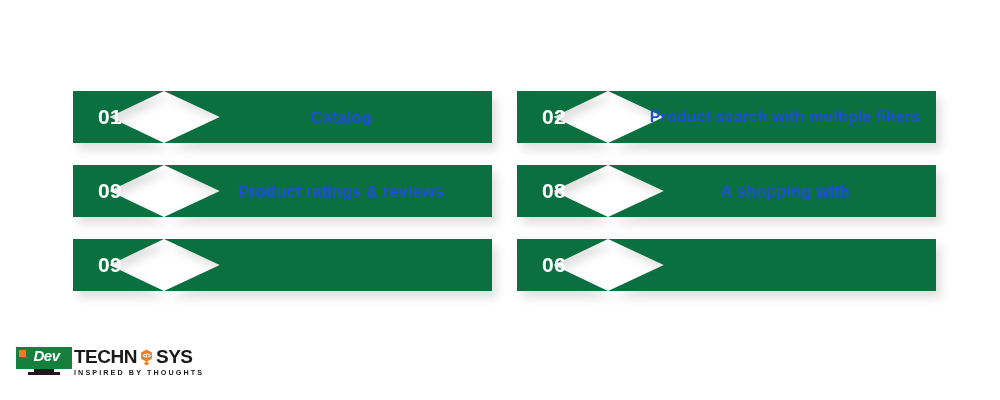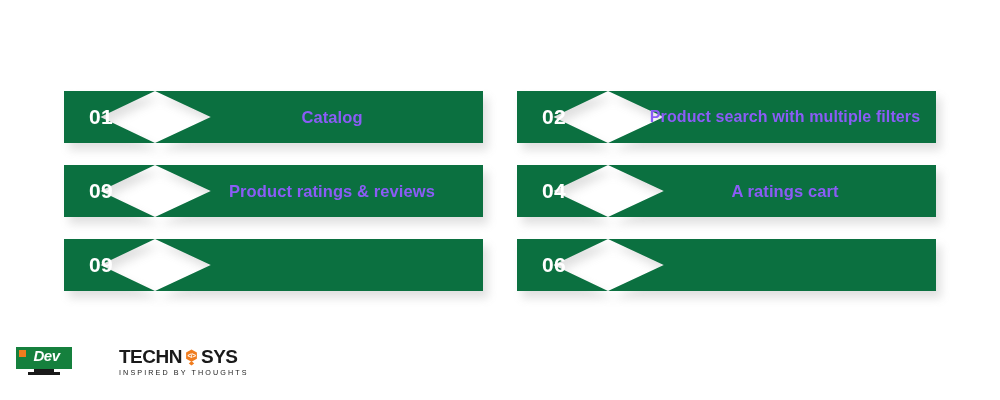--- a/index.html
+++ b/index.html
@@ -31,21 +31,21 @@
     width: 872px;
     height: 200px;
   }
 
   .item {
     position: absolute;
     width: 419px;
     height: 52px;
   }
 
-  .item.col-left  { left: 0px; }
+  .item.col-left  { left: 9px; }
   .item.col-right { left: 453px; }
   .item.row-0 { top: 0px; }
   .item.row-1 { top: 74px; }
   .item.row-2 { top: 148px; }
 
   
   .item-shadow {
     position: absolute;
     left: 0;
     top: 0;
@@ -101,21 +101,21 @@
   .label-text {
     position: absolute;
     left: 117px;
     top: 0;
     width: 302px;
     height: 52px;
     display: flex;
     align-items: center;
     justify-content: center;
     text-align: center;
-    color: #8b5cf6;
+    color: #1d4ed8;
     font-size: 16.5px;
     font-weight: bold;
     line-height: 1.12;
     letter-spacing: 0.1px;
     padding: 0 6px;
     box-sizing: border-box;
     z-index: 3;
   }
   .label-text.two-line { font-size: 16px; }
 
@@ -172,42 +172,41 @@
     left: 12px;
     top: 25px;
     width: 32px;
     height: 3px;
     background: #1a1a1a;
   }
   .logo-words {
     position: absolute;
     left: 58px;
     top: 0px;
-    margin-left: 45px;
   }
   .logo-techno {
     display: flex;
     align-items: center;
     color: #1a1a1a;
     font-size: 19px;
     font-weight: bold;
     letter-spacing: -0.5px;
     line-height: 20px;
   }
   .logo-hex {
     position: relative;
     width: 17px;
     height: 17px;
     margin: 0 1px;
     display: inline-block;
   }
   .logo-tagline {
     color: #1a1a1a;
     font-size: 7.2px;
-    font-weight: normal;
+    font-weight: bold;
     letter-spacing: 2.1px;
     margin-top: 1px;
     white-space: nowrap;
   }
 </style>
 </head>
 <body>
 
 <div id="infographic">
 
@@ -246,22 +245,22 @@
       <div class="label-text">Product ratings &amp; reviews</div>
     </div>
 
     <div class="item col-right row-1">
       <div class="item-shadow">
         <div class="seg seg-num"></div>
           <div class="seg seg-label"></div>
       </div>
       <div class="seg-num"></div>
       <div class="seg-label"></div>
-      <div class="num-text">04</div>
-      <div class="label-text">A ratings cart</div>
+      <div class="num-text">08</div>
+      <div class="label-text">A shopping with</div>
     </div>
 
     <div class="item col-left row-2">
       <div class="item-shadow">
         <div class="seg seg-num"></div>
           <div class="seg seg-label"></div>
       </div>
       <div class="seg-num"></div>
       <div class="seg-label"></div>
       <div class="num-text">09</div>

